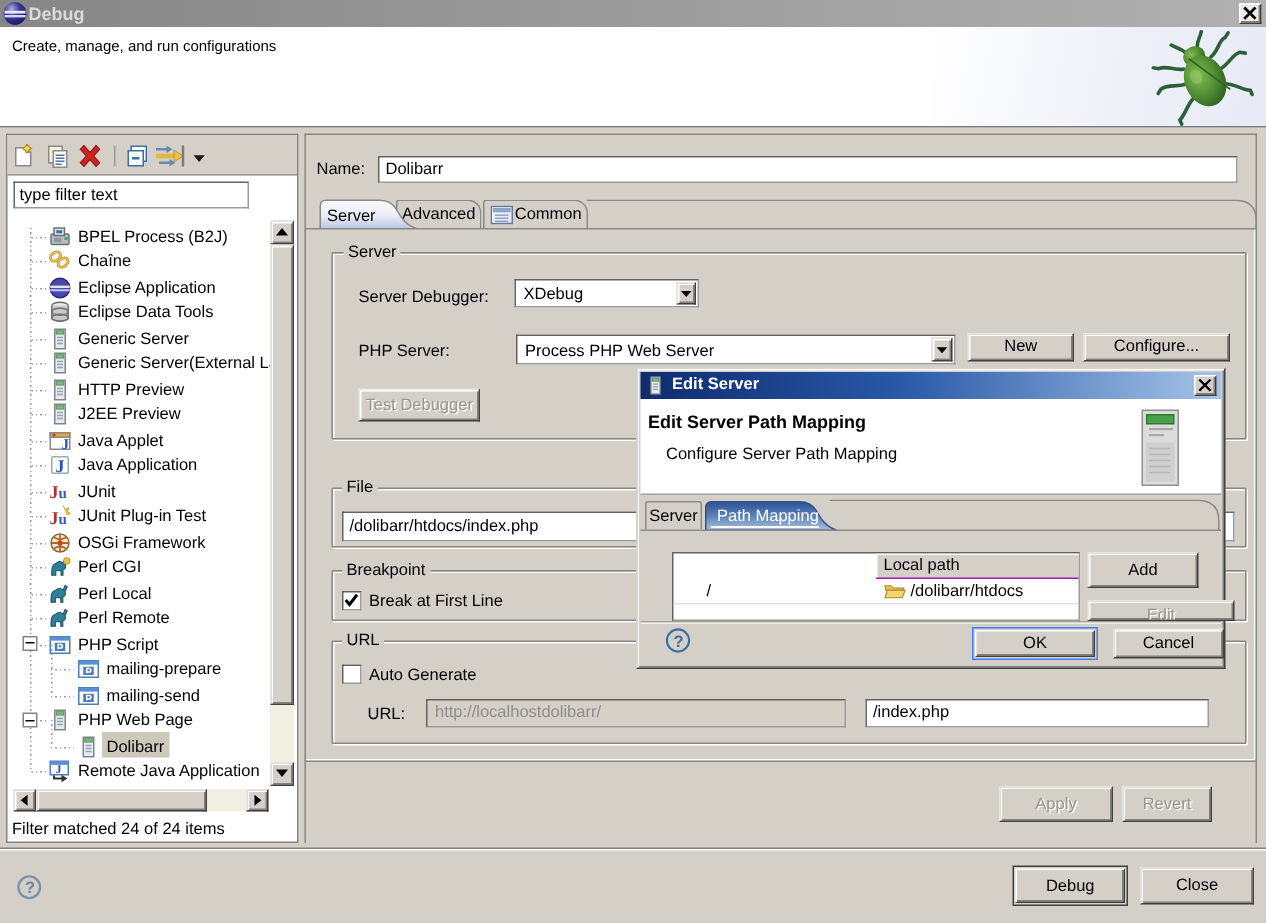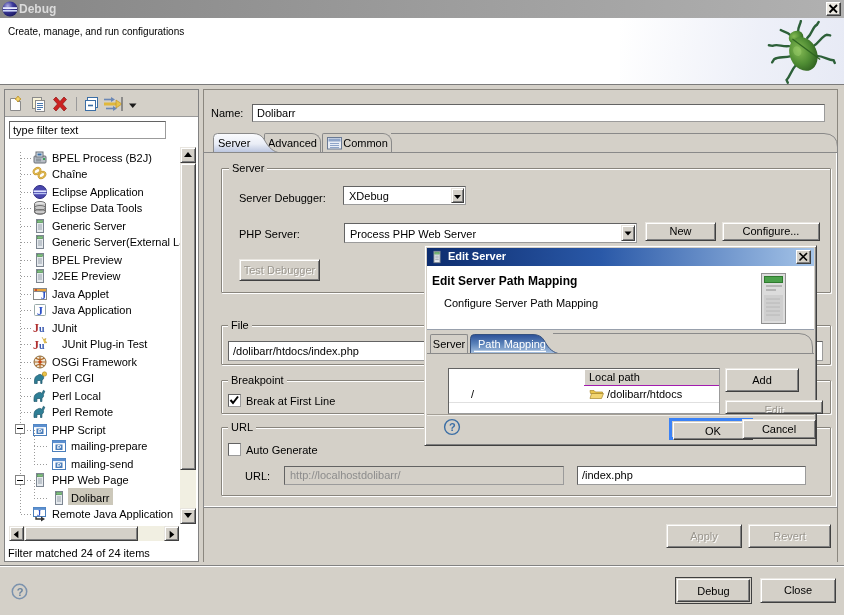--- a/index.html
+++ b/index.html
@@ -154,21 +154,21 @@
     <rect x="5.5" y="2.5" width="5" height="2.2" fill="#7ec07e" stroke="#4a8a4a" stroke-width=".6"></rect>
     <path d="M6 7h4M6 9h4M6 11h4" stroke="#98a2ac" stroke-width="1"></path>
   </svg>
 <div class="row" style="left:52px;top:234px">Generic Server(External La</div>
 <div class="a" style="left:21px;top:260px;width:10px;height:1px;background-image:repeating-linear-gradient(to right,#9a9a9a 0,#9a9a9a 1px,transparent 1px,transparent 3px)"></div>
 <svg class="ic" style="left:32px;top:252px" viewBox="0 0 16 16">
     <rect x="4.5" y="1.5" width="7" height="13" fill="#e6eaee" stroke="#7c8590"></rect>
     <rect x="5.5" y="2.5" width="5" height="2.2" fill="#7ec07e" stroke="#4a8a4a" stroke-width=".6"></rect>
     <path d="M6 7h4M6 9h4M6 11h4" stroke="#98a2ac" stroke-width="1"></path>
   </svg>
-<div class="row" style="left:52px;top:252px">BPEL Preview</div>
+<div class="row" style="left:52px;top:252px">HTTP Preview</div>
 <div class="a" style="left:21px;top:276px;width:10px;height:1px;background-image:repeating-linear-gradient(to right,#9a9a9a 0,#9a9a9a 1px,transparent 1px,transparent 3px)"></div>
 <svg class="ic" style="left:32px;top:268px" viewBox="0 0 16 16">
     <rect x="4.5" y="1.5" width="7" height="13" fill="#e6eaee" stroke="#7c8590"></rect>
     <rect x="5.5" y="2.5" width="5" height="2.2" fill="#7ec07e" stroke="#4a8a4a" stroke-width=".6"></rect>
     <path d="M6 7h4M6 9h4M6 11h4" stroke="#98a2ac" stroke-width="1"></path>
   </svg>
 <div class="row" style="left:52px;top:268px">J2EE Preview</div>
 <div class="a" style="left:21px;top:294px;width:10px;height:1px;background-image:repeating-linear-gradient(to right,#9a9a9a 0,#9a9a9a 1px,transparent 1px,transparent 3px)"></div>
 <svg class="ic" style="left:32px;top:286px" viewBox="0 0 16 16">
     <rect x="1.5" y="2.5" width="13" height="11" fill="#fff" stroke="#888"></rect>
@@ -188,21 +188,21 @@
     <text x="1" y="12" font-size="12" font-weight="bold" fill="#b03030" font-family="Liberation Serif">J</text>
     <text x="7" y="12" font-size="10" font-weight="bold" fill="#3a5ab0" font-family="Liberation Serif">u</text>
   </svg>
 <div class="row" style="left:52px;top:320px">JUnit</div>
 <div class="a" style="left:21px;top:344px;width:10px;height:1px;background-image:repeating-linear-gradient(to right,#9a9a9a 0,#9a9a9a 1px,transparent 1px,transparent 3px)"></div>
 <svg class="ic" style="left:32px;top:336px" viewBox="0 0 16 16">
     <text x="1" y="13" font-size="12" font-weight="bold" fill="#b03030" font-family="Liberation Serif">J</text>
     <text x="7" y="13" font-size="10" font-weight="bold" fill="#3a5ab0" font-family="Liberation Serif">u</text>
     <path d="M10,1 l1.5,2.5 2.5,-1 -1,2.5 2,1.5 -2.8,.5" fill="#e8c34a" stroke="#b98c1e" stroke-width=".5"></path>
   </svg>
-<div class="row" style="left:62px;top:336px">JUnit Plug-in Test</div>
+<div class="row" style="left:52px;top:336px">JUnit Plug-in Test</div>
 <div class="a" style="left:21px;top:362px;width:10px;height:1px;background-image:repeating-linear-gradient(to right,#9a9a9a 0,#9a9a9a 1px,transparent 1px,transparent 3px)"></div>
 <svg class="ic" style="left:32px;top:354px" viewBox="0 0 16 16">
     <circle cx="8" cy="8" r="6" fill="#f0e8d8" stroke="#8a6a3a"></circle>
     <path d="M8,2 v12 M2,8 h12 M3.5,4 a8,8 0 0 0 9,0 M3.5,12 a8,8 0 0 1 9,0" fill="none" stroke="#b06a28" stroke-width="1.2"></path>
     <circle cx="8" cy="8" r="1.8" fill="#c84818"></circle>
   </svg>
 <div class="row" style="left:52px;top:354px">OSGi Framework</div>
 <div class="a" style="left:21px;top:378px;width:10px;height:1px;background-image:repeating-linear-gradient(to right,#9a9a9a 0,#9a9a9a 1px,transparent 1px,transparent 3px)"></div>
 <svg class="ic" style="left:32px;top:370px" viewBox="0 0 16 16">
     <path d="M2.5,13.5 l0,-2.5 c0,-3 1,-5 3,-5.5 c1.5,-1.5 3.5,-1.5 4.5,0 l1.5,-3 1.3,0.8 -1.3,3.2 c0.5,1.5 0,3 -1.5,3.5 l0,3.5 -1.3,0 0,-3 -3.5,0 0,3 -1.3,0z" fill="#2f7f96" stroke="#1c5468" stroke-width=".7"></path>
@@ -354,21 +354,21 @@
 <div class="grp" style="left:221px;top:427px;width:610px;height:69px"></div>
 <div class="glab" style="left:228px;top:422px">URL</div>
 <div class="cb" style="left:228px;top:443px"></div>
 <div class="a" style="left:246px;top:444px">Auto Generate</div>
 <div class="a" style="left:245px;top:470px">URL:</div>
 <div class="sunk" style="left:284px;top:466px;width:280px;height:19px;background:#d4d0c8"></div>
 <div class="a" style="left:290px;top:469px;color:#8d8d8d">http://localhostdolibarr/</div>
 <div class="sunk" style="left:577px;top:466px;width:229px;height:19px"></div>
 <div class="a" style="left:582px;top:469px">/index.php</div>
 <div class="btn dis" style="left:666px;top:524px;width:76px;height:24px;line-height:22px">Apply</div>
-<div class="btn dis" style="left:748px;top:524px;width:83px;height:24px;line-height:22px">Revert</div>
+<div class="btn dis" style="left:748px;top:524px;width:60px;height:24px;line-height:22px">Revert</div>
 
 <div class="a" style="left:0;top:565px;width:844px;height:1px;background:#828282"></div>
 <div class="a" style="left:0;top:566px;width:844px;height:1px;background:#fff"></div>
 
 <div class="a" style="left:675px;top:577px;width:77px;height:27px;border:1px solid #404040;padding:1px;background:#d4d0c8">
     <div style="width:73px;height:23px;background:#d4d0c8;border:1px solid;border-color:#fff #404040 #404040 #fff;box-shadow:inset -1px -1px 0 #808080;text-align:center;line-height:22px">Debug</div>
   </div>
 <div class="btn" style="left:760px;top:578px;width:76px;height:25px;line-height:23px">Close</div>
 <svg class="a" style="left:11px;top:583px" width="17" height="17" viewBox="0 0 17 17">
     <circle cx="8.5" cy="8.5" r="7.2" fill="none" stroke="#7b92ad" stroke-width="1.5"></circle>
@@ -431,17 +431,17 @@
 
   <div class="btn" style="left:300px;top:122px;width:74px;height:24px;line-height:22px">Add</div>
   <div class="btn dis" style="left:300px;top:154px;width:98px;height:14px;line-height:18px;overflow:hidden">Edit</div>
 
   <div class="a" style="left:2px;top:168px;width:387px;height:1px;background:#a49f96"></div>
   <div class="a" style="left:2px;top:169px;width:387px;height:1px;background:#efede8"></div>
   <svg class="a" style="left:18px;top:172px" width="18" height="18" viewBox="0 0 18 18">
       <circle cx="9" cy="9" r="7.4" fill="none" stroke="#3b6ea5" stroke-width="1.4"></circle>
       <text x="6" y="13" font-size="11" font-weight="bold" fill="#3b6ea5" font-family="Liberation Sans">?</text>
     </svg>
-  <div class="a" style="left:244px;top:172px;width:84px;height:22px;border:3px solid #3b82f6;padding:1px;background:#d4d0c8">
+  <div class="a" style="left:223px;top:172px;width:84px;height:22px;border:1px solid #3b82f6;padding:1px;background:#d4d0c8">
       <div style="width:80px;height:18px;background:#d4d0c8;border:1px solid;border-color:#fff #404040 #404040 #fff;box-shadow:inset -1px -1px 0 #808080;text-align:center;line-height:17px">OK</div>
     </div>
   <div class="btn" style="left:317px;top:173px;width:74px;height:20px;line-height:18px">Cancel</div>
 </div>
 
 </body></html>

